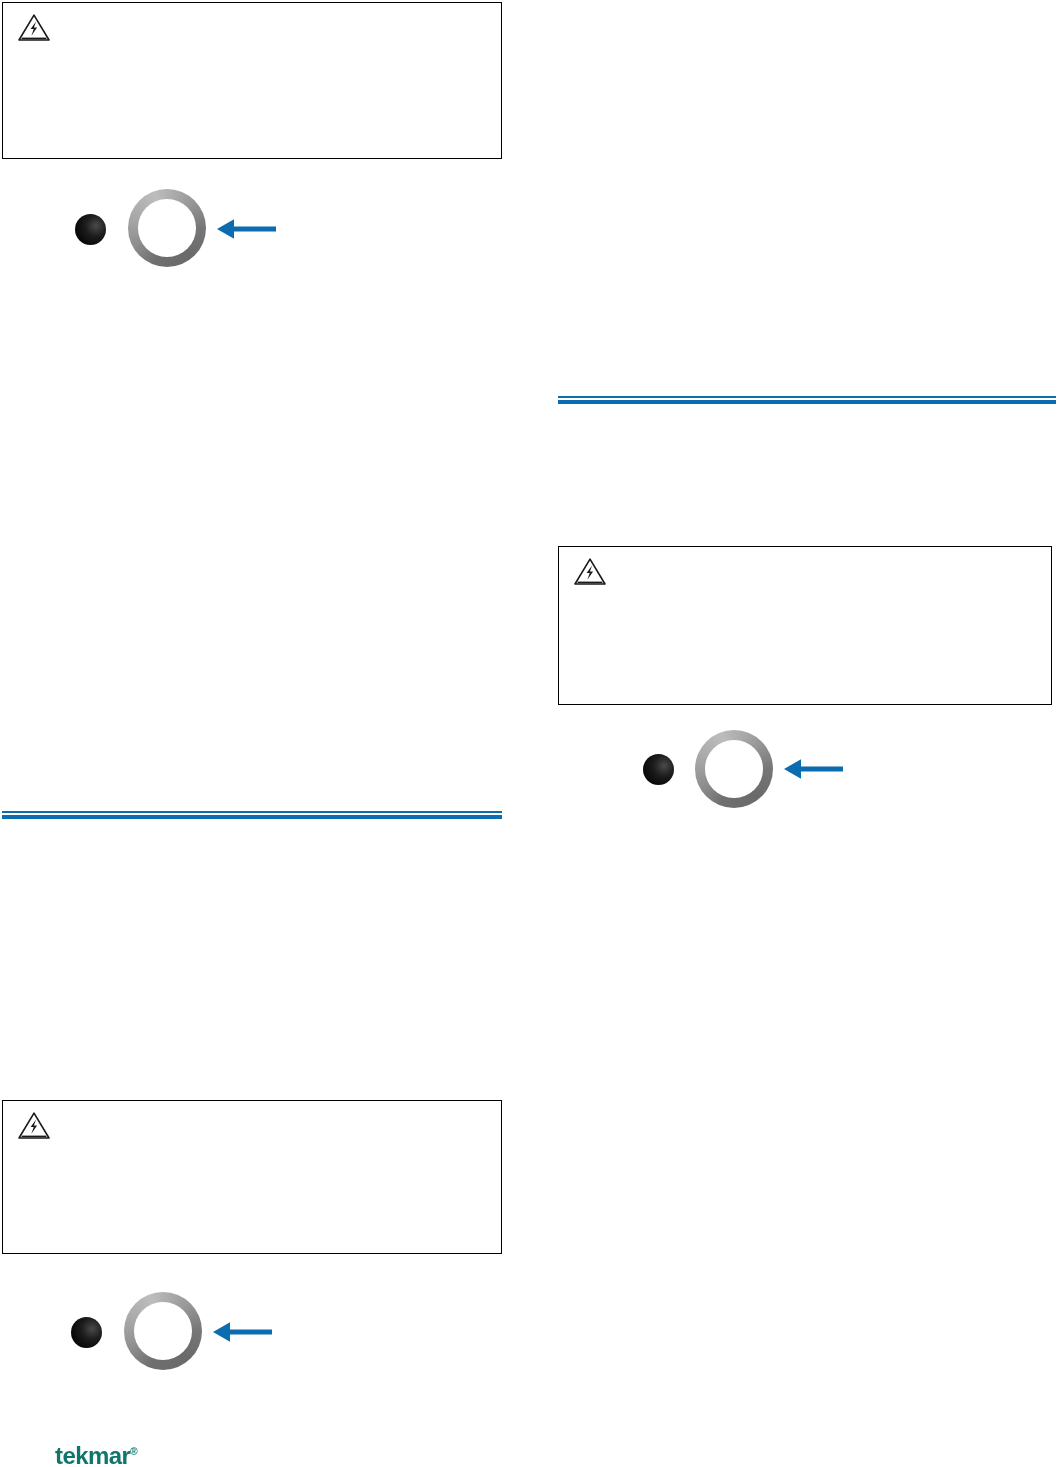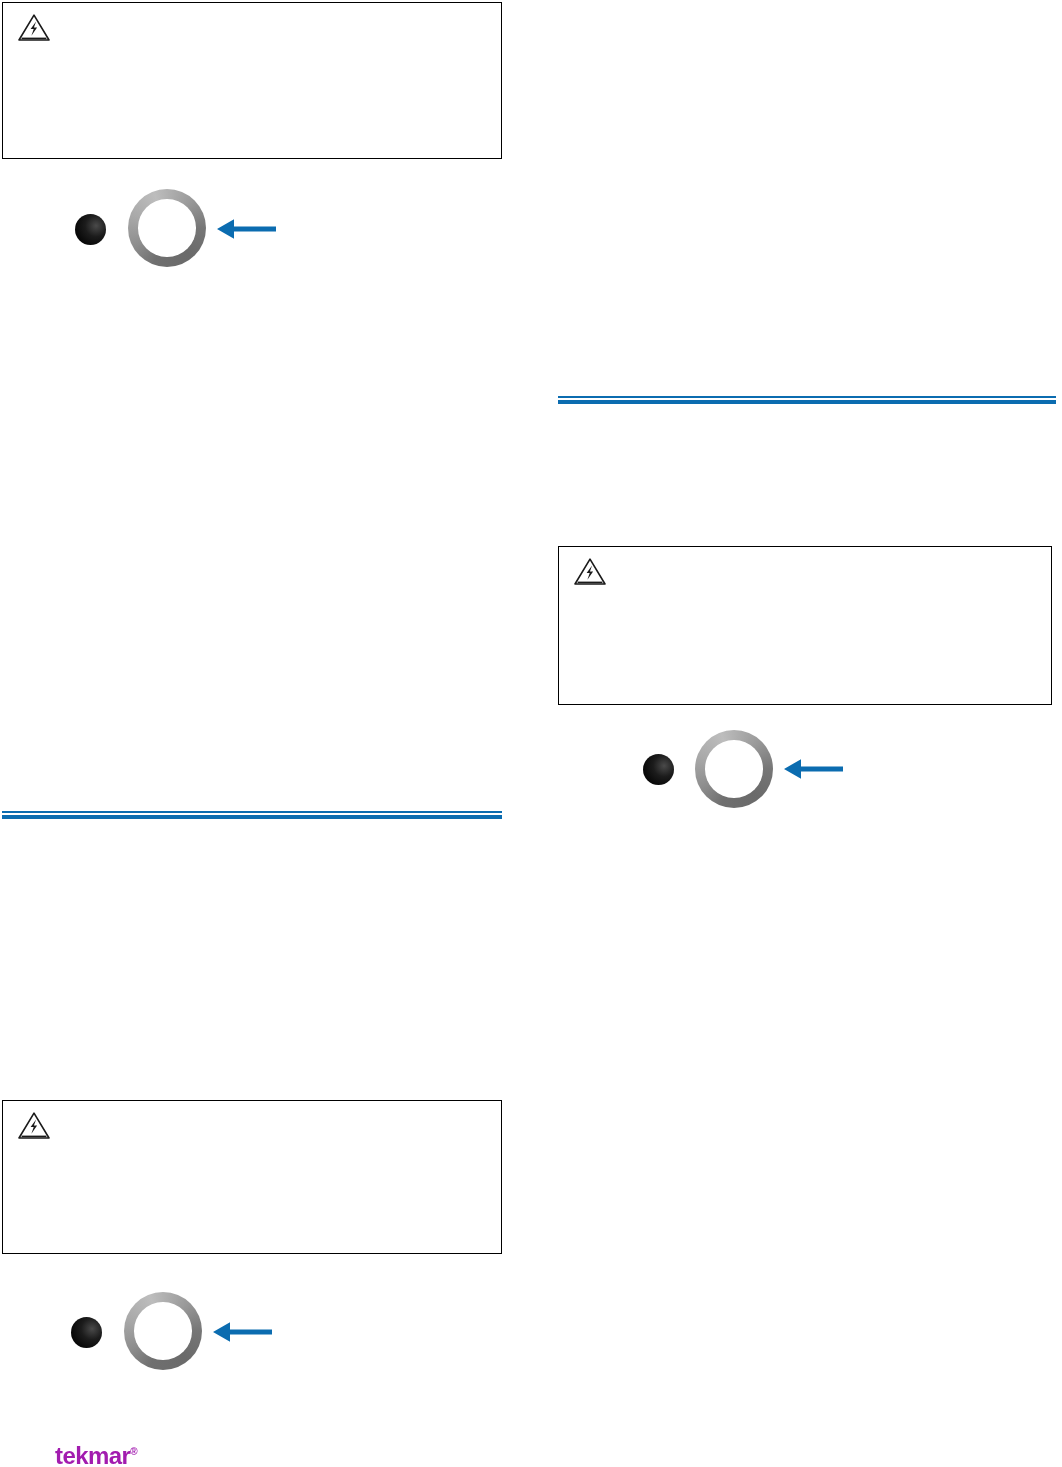--- a/index.html
+++ b/index.html
@@ -133,21 +133,21 @@
   }
 
   
   .footer-logo {
     position: absolute;
     left: 55px;
     top: 1440px;
     font-size: 24px;
     font-weight: bold;
     letter-spacing: -0.6px;
-    color: #a21caf;
+    color: #0f766e;
     line-height: 24px;
   }
   .footer-logo .reg {
     font-size: 10px;
     vertical-align: super;
     font-weight: bold;
   }
 </style>
 </head>
 <body>

